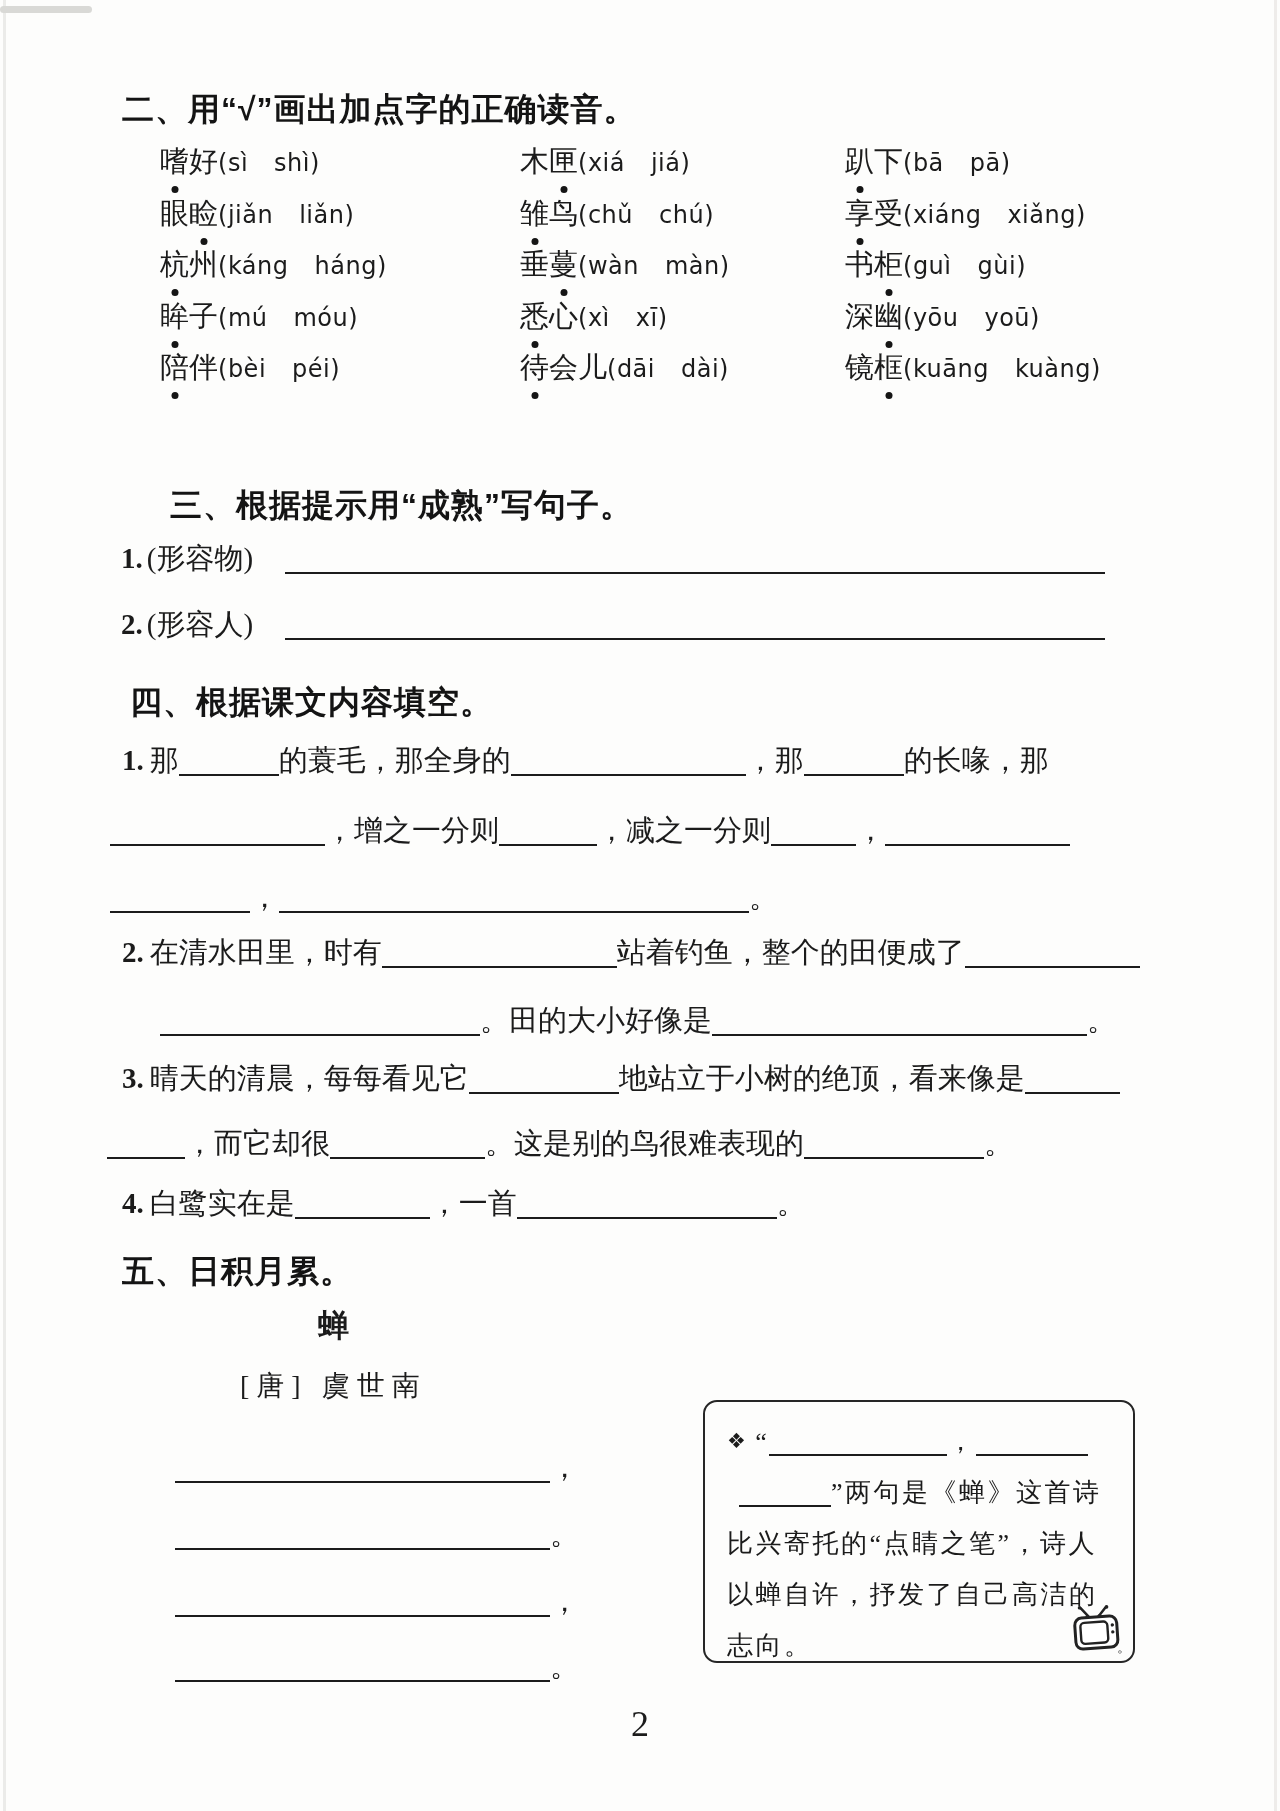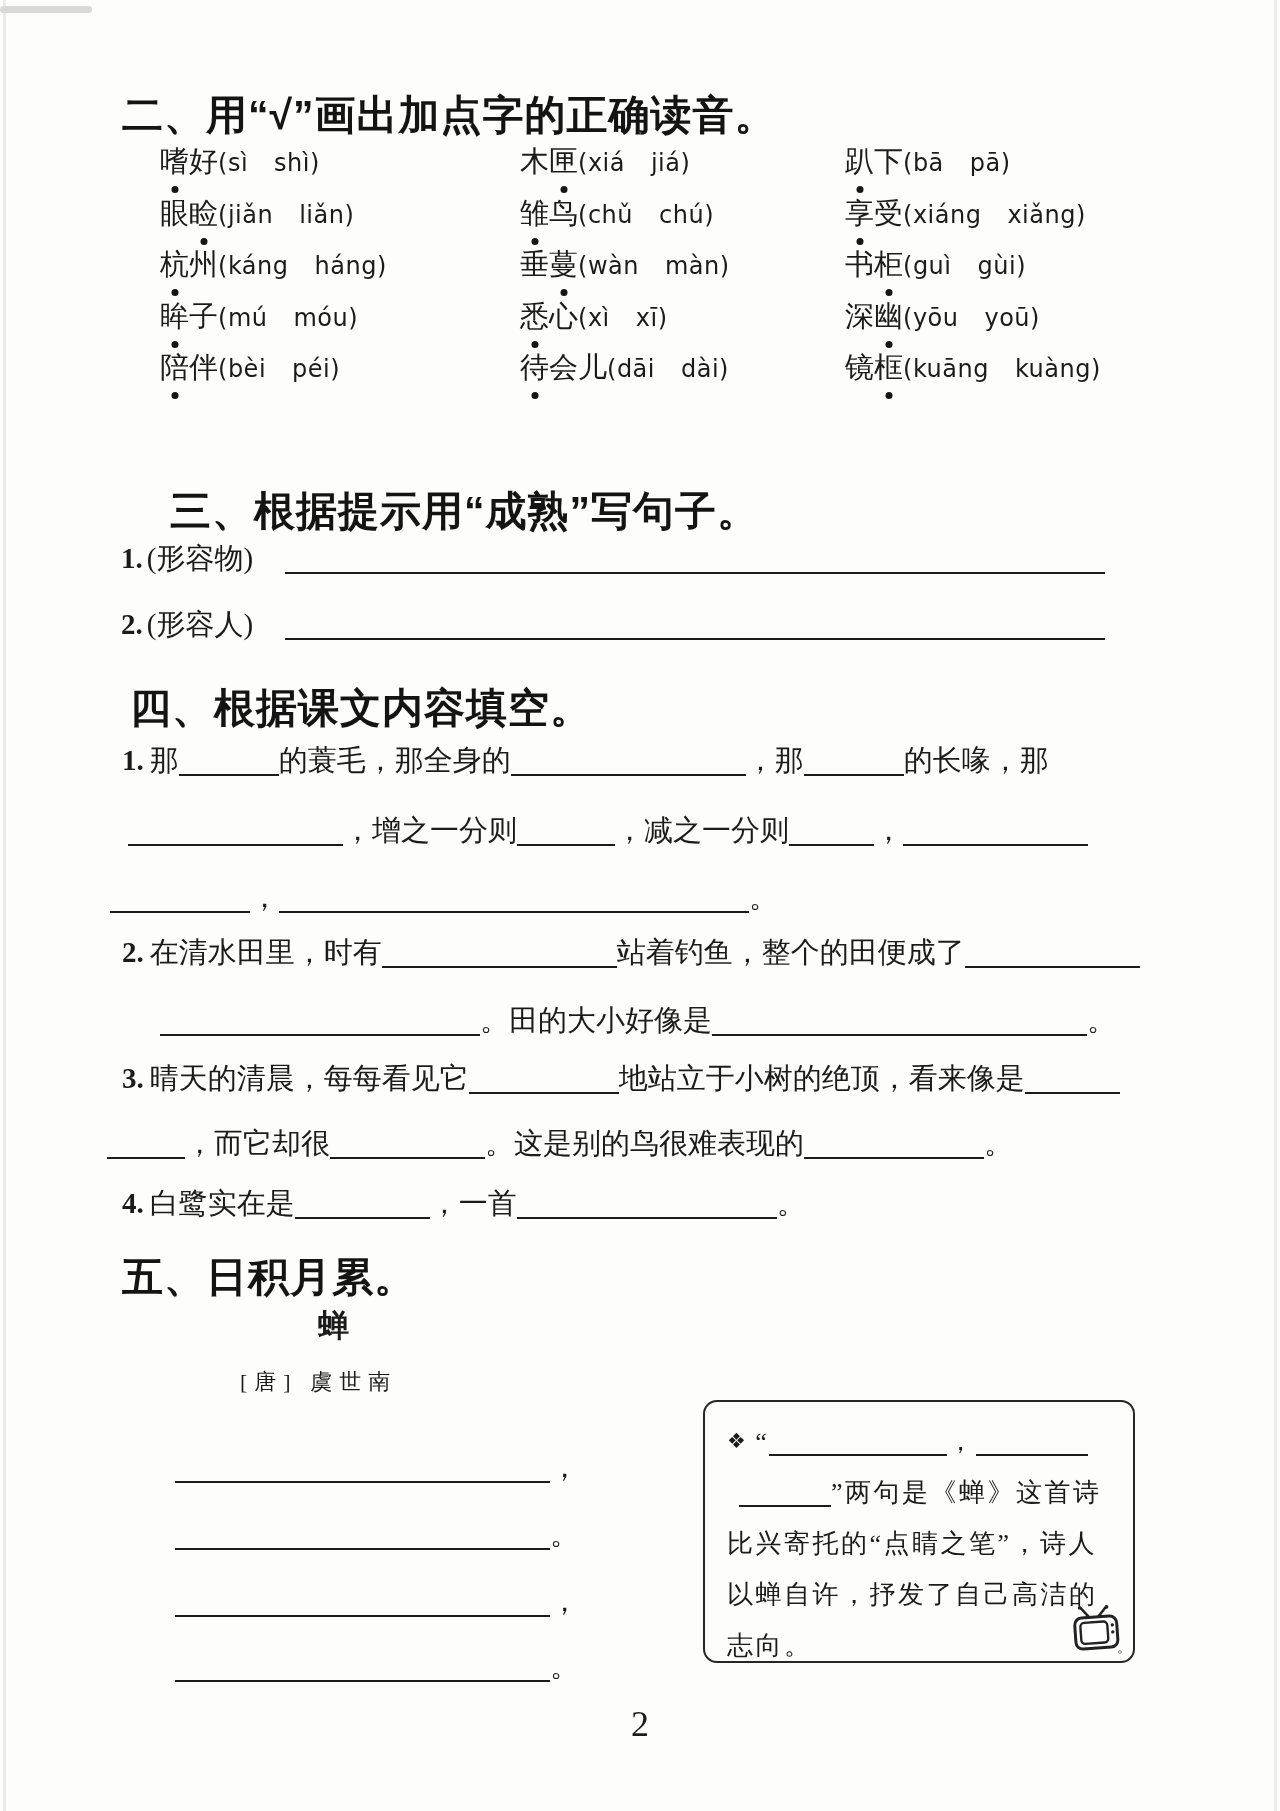--- a/index.html
+++ b/index.html
@@ -4,39 +4,39 @@
 <style>
   html,body{margin:0;padding:0;background:#ffffff;}
   .sheet{position:relative;width:1280px;height:1811px;background:#fdfdfc;overflow:hidden;
          font-family:"Liberation Serif","DejaVu Serif",serif;color:#1b1b1b;}
   
   .edge-left{position:absolute;left:3px;top:0;width:3px;height:100%;background:#ebebe9;}
   .edge-right{position:absolute;right:3px;top:0;width:3px;height:100%;background:#eeecea;}
   .corner-mark{position:absolute;left:0;top:6px;width:92px;height:7px;background:#d9d9d6;border-radius:4px;}
   
   .h{position:absolute;white-space:nowrap;font-family:"Liberation Sans","DejaVu Sans",sans-serif;
-     font-weight:700;font-size:41px;letter-spacing:1px;color:#141414;}
+     font-weight:700;font-size:32px;letter-spacing:1px;color:#141414;}
   
   .line{position:absolute;white-space:nowrap;font-size:29px;line-height:40px;}
   .num{font-weight:700;}
   .blank{display:inline-block;height:10px;border-bottom:2.5px solid #1c1c1c;vertical-align:-6px;}
   .hsp{display:inline-block;height:1px;}
   .diamond{font-family:"DejaVu Sans",sans-serif;font-size:21px;margin-right:7px;vertical-align:2px;}
   
   .wgrid{position:absolute;left:160px;top:142px;display:grid;grid-template-columns:360px 325px 1fr;
          grid-auto-rows:51.5px;width:1085px;}
   .wcell{font-size:29px;white-space:nowrap;}
   .ch{position:relative;display:inline-block;}
   .ch.dotted::after{content:"";position:absolute;left:50%;bottom:-11px;transform:translateX(-50%);
          width:7px;height:7px;border-radius:50%;background:#151515;}
   .py{font-family:"DejaVu Sans","Liberation Sans",sans-serif;font-size:24px;letter-spacing:0.5px;}
   .pgap{display:inline-block;width:26px;}
   
   .poem-title{position:absolute;font-weight:700;font-size:31px;letter-spacing:2px;}
-  .poem-author{position:absolute;font-size:22px;letter-spacing:7px;}
+  .poem-author{position:absolute;font-size:28px;letter-spacing:7px;}
   
   .nbox{position:absolute;left:703px;top:1400px;width:432px;height:263px;box-sizing:border-box;
         border:2.5px solid #262626;border-radius:14px;padding:14px 20px 8px 22px;background:#fdfdfc;}
   .nline{font-size:26px;line-height:51px;letter-spacing:2.5px;white-space:nowrap;}
   .nline.indent{padding-left:12px;}
   .tv{position:absolute;right:10px;bottom:5px;}
   .tv-period{position:absolute;right:2px;bottom:4px;font-size:14px;}
   .pagenum{position:absolute;left:0;top:1703px;width:100%;text-align:center;font-size:36px;}
 </style>
 </head>
@@ -66,21 +66,21 @@
       <div class="wcell"><span><span class="ch dotted">待</span><span class="ch">会</span><span class="ch">儿</span></span><span class="py"><span>(</span><span>dāi</span><span class="pgap"></span><span>dài</span><span>)</span></span></div>
       <div class="wcell"><span><span class="ch">镜</span><span class="ch dotted">框</span></span><span class="py"><span>(</span><span>kuāng</span><span class="pgap"></span><span>kuàng</span><span>)</span></span></div>
     </div>
 
   <div class="h" style="left:122px;top:484px;margin-left:48px;">三、根据提示用“成熟”写句子。</div>
   <div class="line" style="left:121px;top:538px;"><span class="num ">1.</span><span class="hsp" style="width: 4px;"></span><span class="">(形容物)</span><span class="hsp" style="width: 32px;"></span><span class="blank" style="width: 820px;"></span></div>
   <div class="line" style="left:121px;top:604px;"><span class="num ">2.</span><span class="hsp" style="width: 4px;"></span><span class="">(形容人)</span><span class="hsp" style="width: 32px;"></span><span class="blank" style="width: 820px;"></span></div>
 
   <div class="h" style="left:122px;top:681px;margin-left:8px;">四、根据课文内容填空。</div>
   <div class="line" style="left:122px;top:740px;"><span class="num ">1.</span><span class="hsp" style="width: 6px;"></span><span class="">那</span><span class="blank" style="width: 100px;"></span><span class="">的蓑毛，那全身的</span><span class="blank" style="width: 235px;"></span><span class="">，那</span><span class="blank" style="width: 100px;"></span><span class="">的长喙，那</span></div>
-  <div class="line" style="left:128px;top:810px;"><span class="blank" style="width: 215px;"></span><span class="">，增之一分则</span><span class="blank" style="width: 98px;"></span><span class="">，减之一分则</span><span class="blank" style="width: 85px;"></span><span class="">，</span><span class="blank" style="width: 185px;"></span></div>
+  <div class="line" style="left:110px;top:810px;"><span class="blank" style="width: 215px;"></span><span class="">，增之一分则</span><span class="blank" style="width: 98px;"></span><span class="">，减之一分则</span><span class="blank" style="width: 85px;"></span><span class="">，</span><span class="blank" style="width: 185px;"></span></div>
   <div class="line" style="left:110px;top:877px;"><span class="blank" style="width: 140px;"></span><span class="">，</span><span class="blank" style="width: 470px;"></span><span class="">。</span></div>
   <div class="line" style="left:122px;top:932px;text-align:right;"><span class="num ">2.</span><span class="hsp" style="width: 6px;"></span><span class="">在清水田里，时有</span><span class="blank" style="width: 235px;"></span><span class="">站着钓鱼，整个的田便成了</span><span class="blank" style="width: 175px;"></span></div>
   <div class="line" style="left:160px;top:1000px;"><span class="blank" style="width: 320px;"></span><span class="">。田的大小好像是</span><span class="blank" style="width: 375px;"></span><span class="">。</span></div>
   <div class="line" style="left:122px;top:1058px;"><span class="num ">3.</span><span class="hsp" style="width: 6px;"></span><span class="">晴天的清晨，每每看见它</span><span class="blank" style="width: 150px;"></span><span class="">地站立于小树的绝顶，看来像是</span><span class="blank" style="width: 95px;"></span></div>
   <div class="line" style="left:107px;top:1123px;"><span class="blank" style="width: 78px;"></span><span class="">，而它却很</span><span class="blank" style="width: 155px;"></span><span class="">。这是别的鸟很难表现的</span><span class="blank" style="width: 180px;"></span><span class="">。</span></div>
   <div class="line" style="left:122px;top:1183px;"><span class="num ">4.</span><span class="hsp" style="width: 6px;"></span><span class="">白鹭实在是</span><span class="blank" style="width: 135px;"></span><span class="">，一首</span><span class="blank" style="width: 260px;"></span><span class="">。</span></div>
 
   <div class="h" style="left:122px;top:1250px;">五、日积月累。</div>
   <div class="poem-title" style="left:318px;top:1305px;">蝉</div>
   <div class="poem-author" style="left:240px;top:1367px;">[唐] 虞世南</div>

